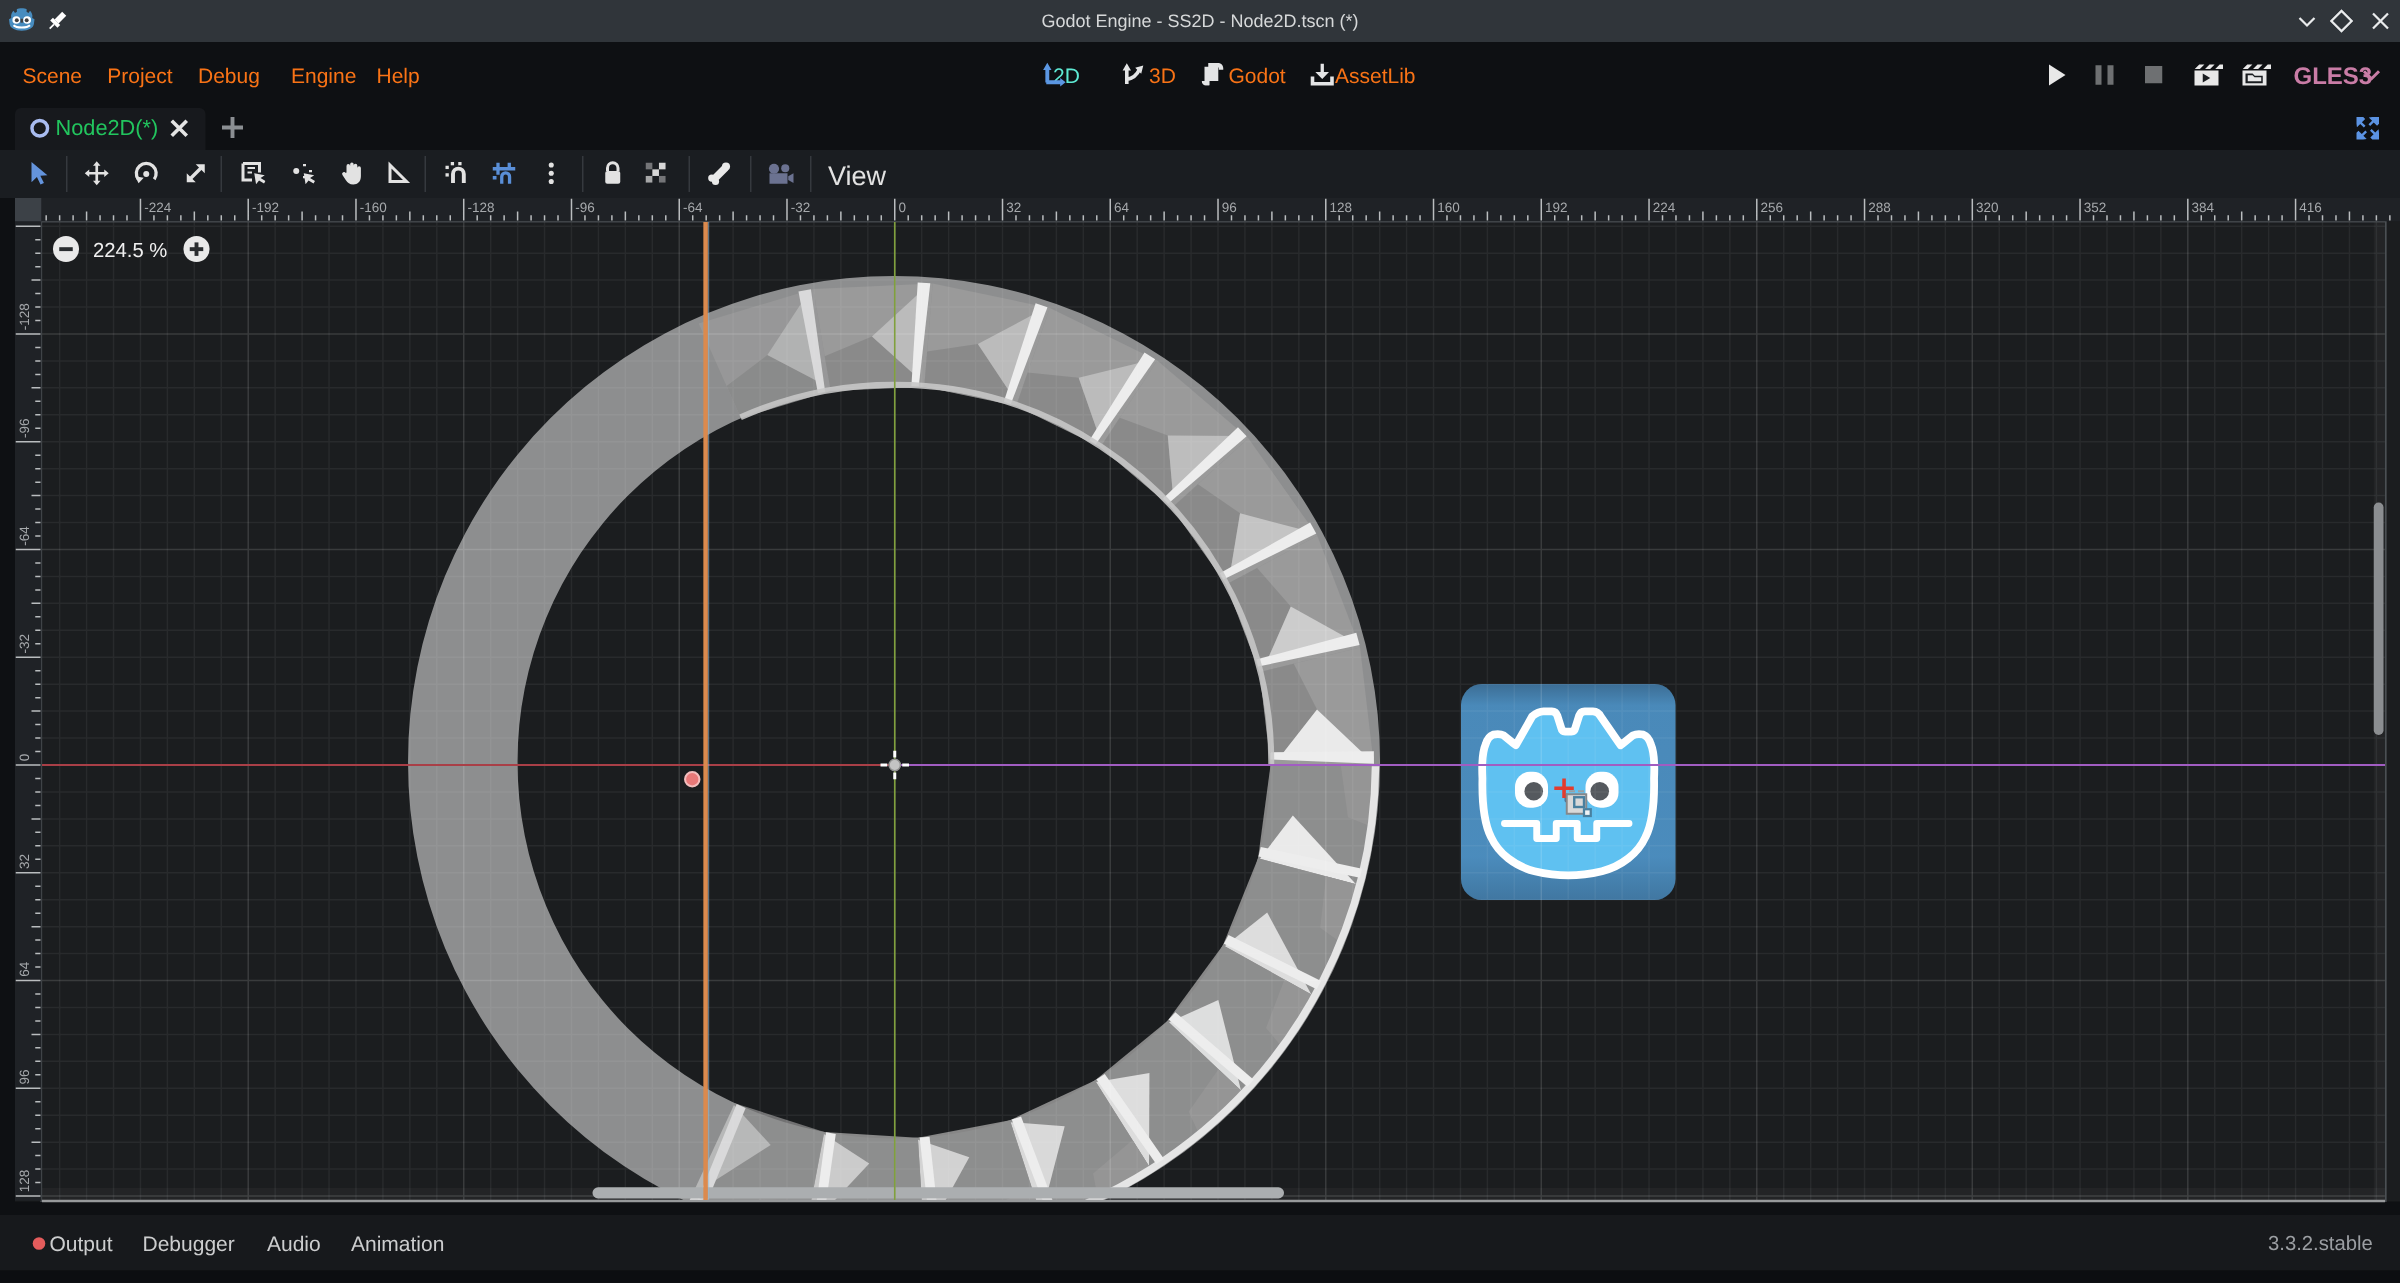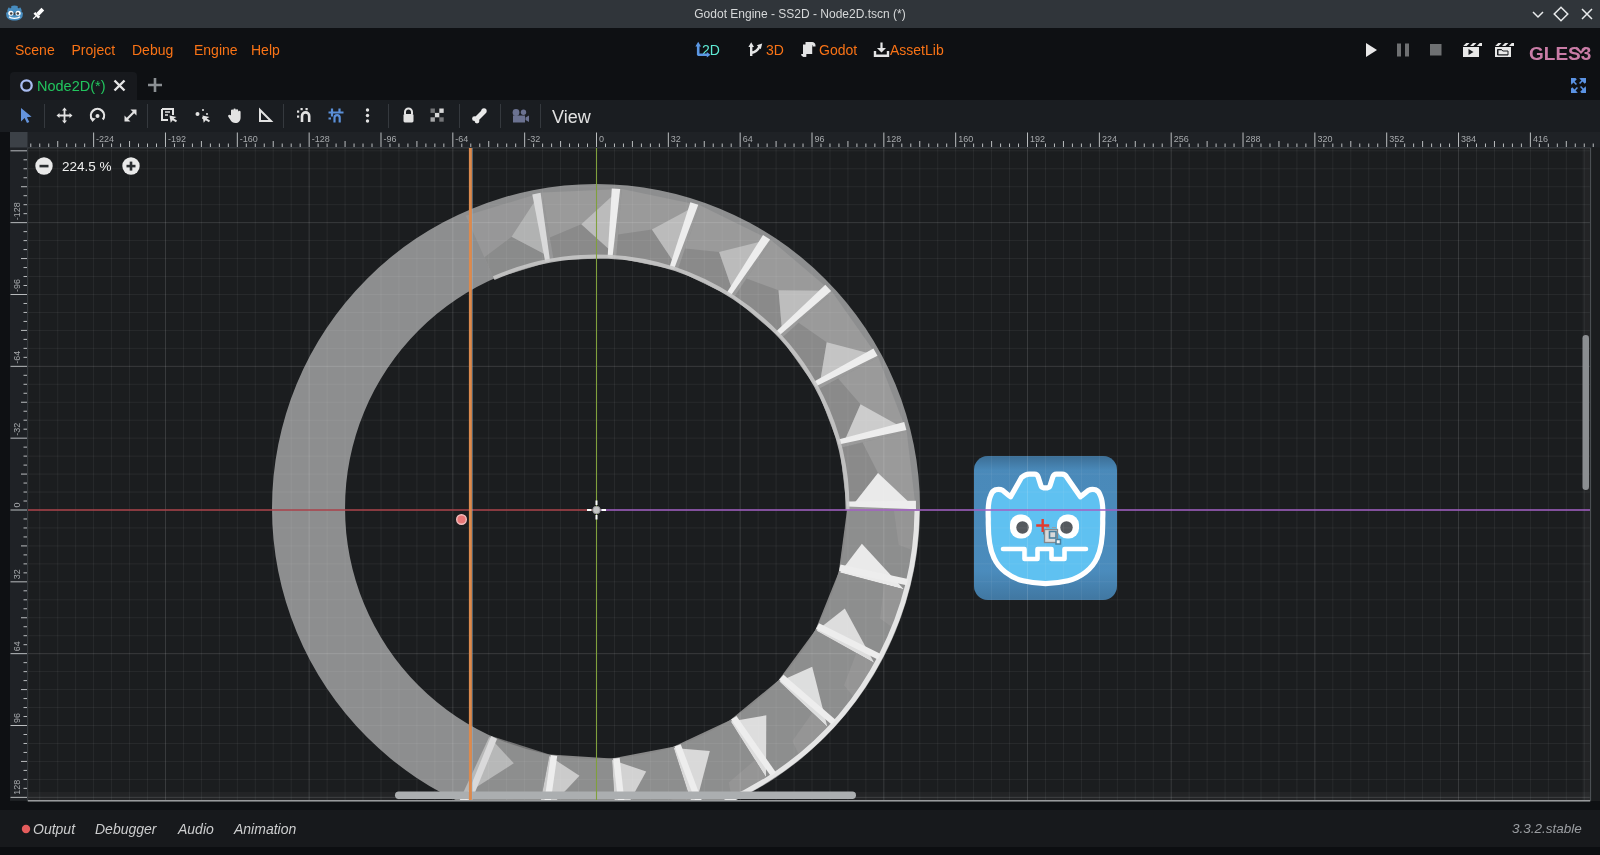--- a/index.html
+++ b/index.html
@@ -3,36 +3,36 @@
 * { margin:0; padding:0; box-sizing:border-box; }
 html,body { width:1600px; height:855px; overflow:hidden; background:#0e1013; font-family:"Liberation Sans",sans-serif; }
 .abs { position:absolute; }
 #titlebar { position:absolute; left:0; top:0; width:1600px; height:28px; background:#30353a; }
 #title { position:absolute; top:7px; left:680px; width:240px; text-align:center; font-size:12px; color:#d6d8d9; }
 .menutext { position:absolute; top:42px; font-size:14px; color:#f97316; }
 #tab { position:absolute; left:10px; top:72px; width:127px; height:27.5px; background:#17191d; border-radius:4px 4px 0 0; }
 #toolbar { position:absolute; left:0; top:99.5px; width:1600px; height:32.5px; background:#1a1d21; }
 .sep { position:absolute; top:104px; width:1px; height:24px; background:#35393e; }
 #bottombar { position:absolute; left:0; top:810px; width:1600px; height:37px; background:#17191c; }
-.btext { position:absolute; top:11px; font-size:14px; color:#cccdce;font-style:italic; }
+.btext { position:absolute; top:11px; font-size:14px; color:#cccdce; }
 </style></head>
 <body>
 <div id="titlebar">
     <div id="title">Godot Engine - SS2D - Node2D.tscn (*)</div>
   </div>
 <span class="menutext" style="left:15px">Scene</span>
 <span class="menutext" style="left:71.5px">Project</span>
 <span class="menutext" style="left:132px">Debug</span>
 <span class="menutext" style="left:194px">Engine</span>
 <span class="menutext" style="left:251px">Help</span>
 <span class="menutext" style="left:702px;color:#5eead4">2D</span>
 <span class="menutext" style="left:766px">3D</span>
 <span class="menutext" style="left:819px">Godot</span>
 <span class="menutext" style="left:890px">AssetLib</span>
-<span class="menutext" style="left:1529px;top:43px;color:#c97ca6;font-weight:bold;font-size:19px">GLES3</span>
+<span class="menutext" style="left:1529px;top:43px;color:#c97ca6;font-weight:bold;font-size:16px">GLES3</span>
 <div id="tab"></div>
 <span class="abs" style="left:37px;top:78px;font-size:14.5px;color:#22c55e">Node2D(*)</span>
 <div id="toolbar"></div>
 <svg style="position:absolute;left:17px;top:107px" width="16" height="17" viewBox="0 0 16 17">
     <path d="M4,1 L4,14.5 L7.6,11 L10,16 L12.3,15 L9.9,10.2 L14.6,9.8 Z" fill="#6494dd"></path>
   </svg>
 <svg style="position:absolute;left:56px;top:107px" width="17" height="17" viewBox="0 0 17 17">
     <g fill="#e2e2e2">
       <path d="M8.5,0.5 L11,3.5 H6 Z M8.5,16.5 L6,13.5 h5 Z M0.5,8.5 L3.5,6 v5 Z M16.5,8.5 L13.5,6 v5 Z"></path>
       <path d="M8.5,3 V14 M3,8.5 H14" stroke="#e2e2e2" stroke-width="1.8" fill="none"></path>

